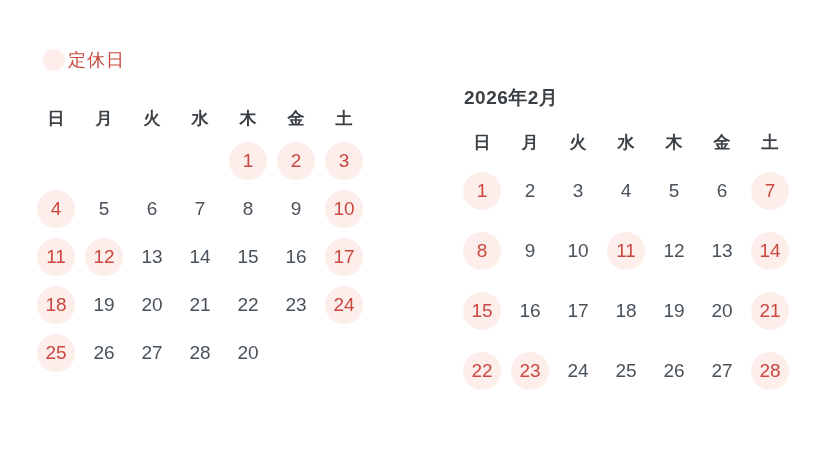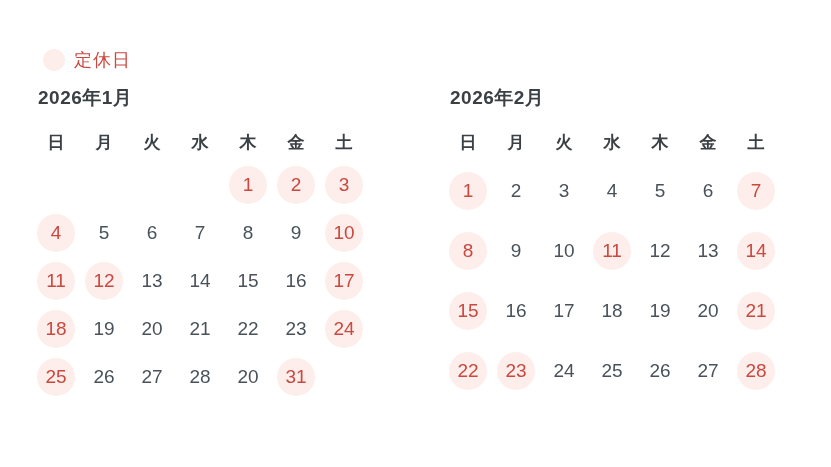--- a/index.html
+++ b/index.html
@@ -15,42 +15,42 @@
     background: #ffffff;
     overflow: hidden;
   }
   
   .legend {
     position: absolute;
     left: 43px;
     top: 48px;
     display: flex;
     align-items: center;
-    gap: 9px;
+    gap: 3px;
   }
   .legend .dot {
     width: 22px;
     height: 22px;
     border-radius: 50%;
     background: var(--holiday-bg, #fdeeeb);
     flex: 0 0 auto;
   }
   .legend-label {
     font-size: 18px;
     color: var(--holiday-text, #c9483f);
     letter-spacing: 1px;
   }
   
   .cal {
     position: absolute;
     top: 86px;
     width: 336px;
   }
   .cal.cal-0 { left: 32px; }
-  .cal.cal-1 { left: 444px; }
+  .cal.cal-1 { left: 458px; }
   .cal-title {
     margin: 0;
     padding-left: 6px;
     font-size: 19px;
     line-height: 24px;
     font-weight: bold;
     color: var(--heading-text, #3b4045);
     letter-spacing: 0.5px;
   }
   .weekdays {
@@ -98,21 +98,20 @@
 <body>
 
 <div class="page">
 
   <div class="legend">
     <span class="dot"></span>
     <span class="legend-label">定休日</span>
   </div>
 
   <section class="cal cal-0">
-    <h2 class="cal-title">2026年1月</h2>
     <div class="weekdays">
         <span class="weekday">日</span>
         <span class="weekday">月</span>
         <span class="weekday">火</span>
         <span class="weekday">水</span>
         <span class="weekday">木</span>
         <span class="weekday">金</span>
         <span class="weekday">土</span>
       </div>
     <div class="weeks">
@@ -208,23 +207,20 @@
             <span class="day">26</span>
           </span>
           <span class="cell">
             <span class="day">27</span>
           </span>
           <span class="cell">
             <span class="day">28</span>
           </span>
           <span class="cell">
             <span class="day">20</span>
-          </span>
-          <span class="cell">
-            <span class="day holiday">31</span>
           </span>
         </div>
       </div>
   </section>
 
   <section class="cal cal-1">
     <h2 class="cal-title">2026年2月</h2>
     <div class="weekdays">
         <span class="weekday">日</span>
         <span class="weekday">月</span>

